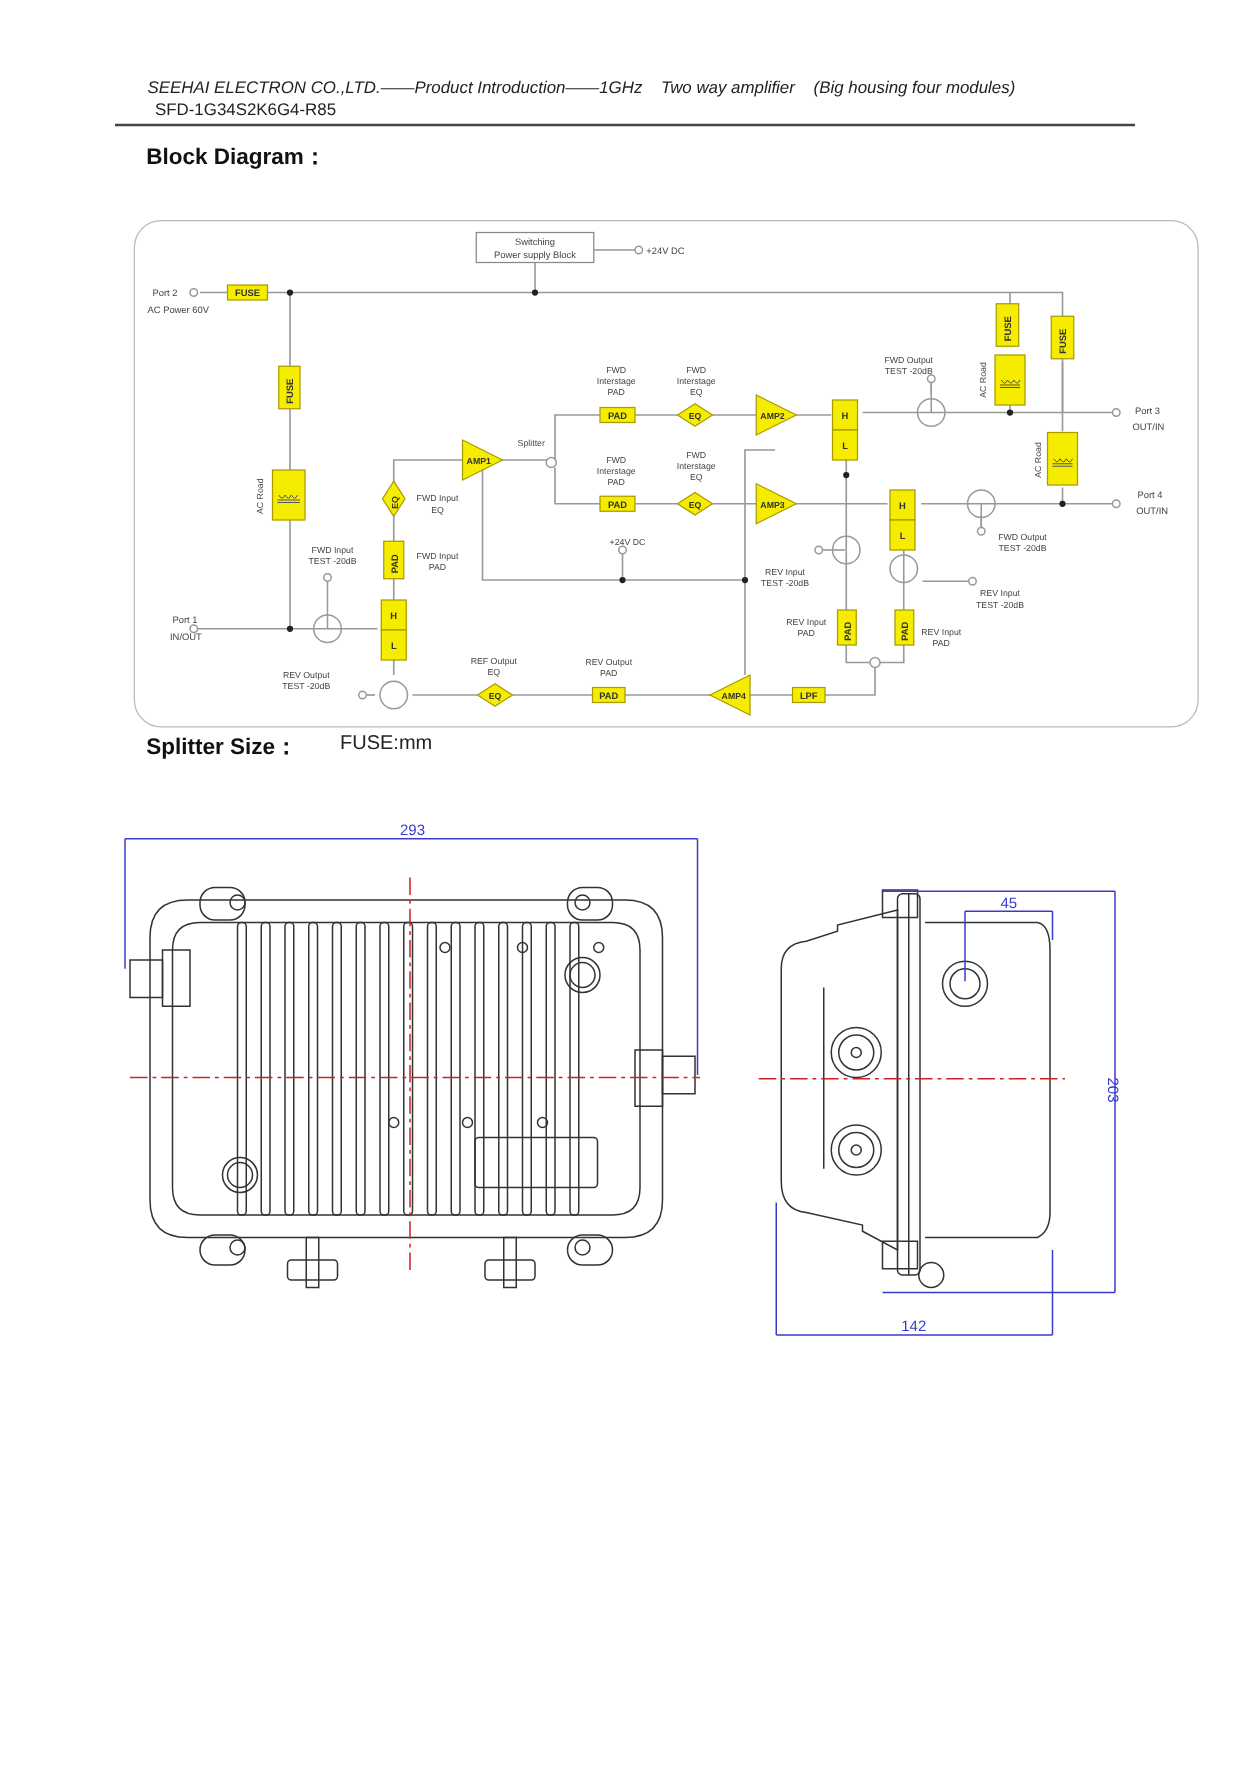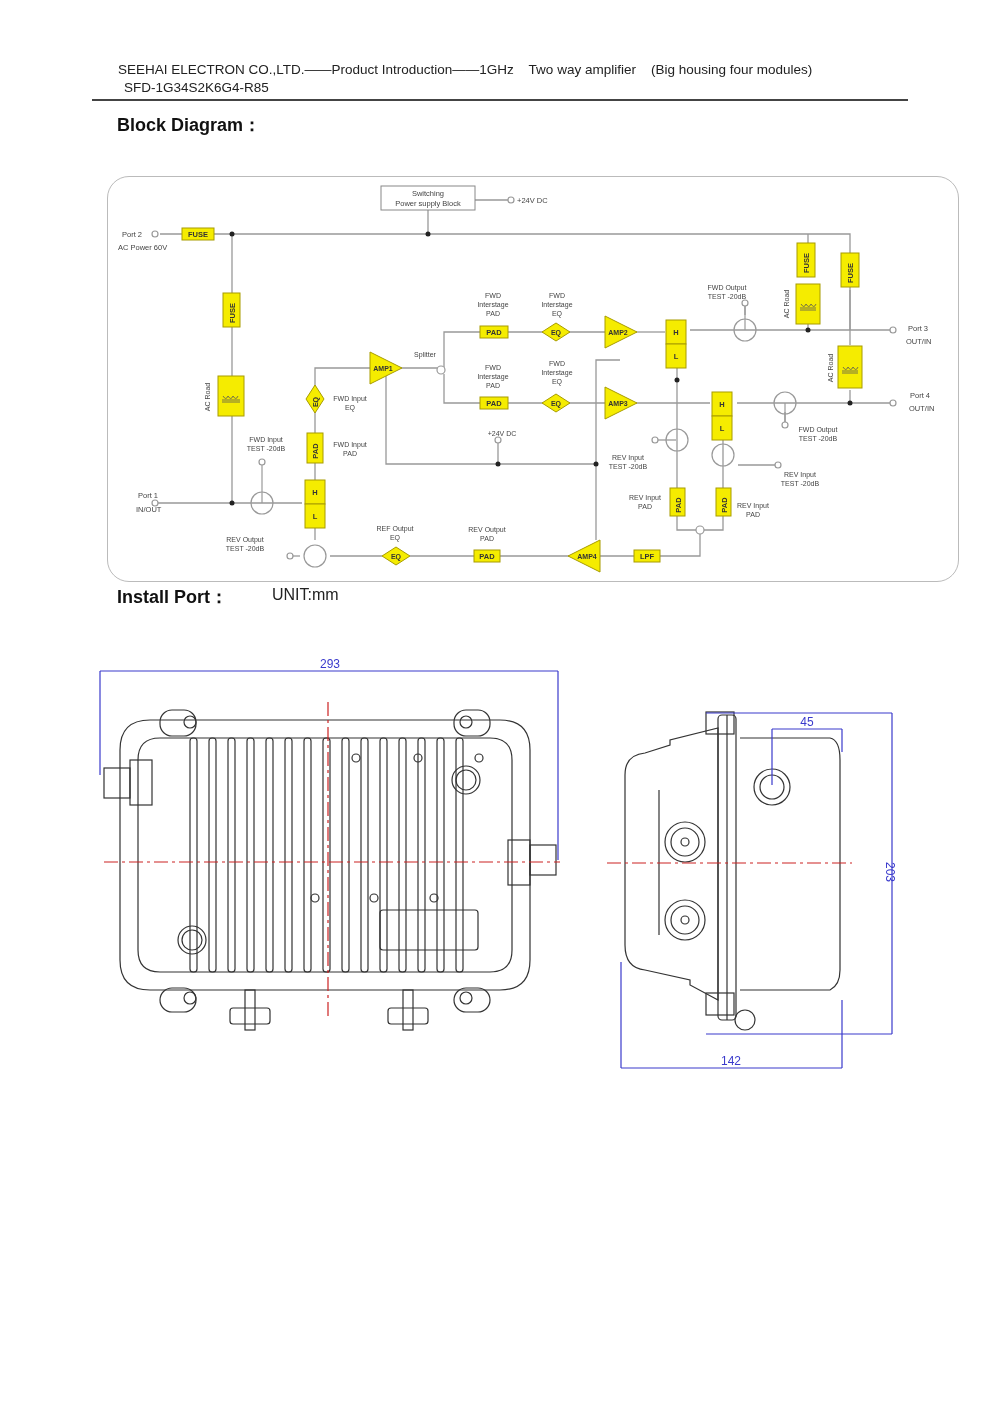--- a/index.html
+++ b/index.html
@@ -1,38 +1,38 @@
 <!DOCTYPE html>
 <html><head>
 <meta charset="utf-8">
 <style>
   html,body{margin:0;padding:0;background:#fff;}
   body{width:1000px;height:1412px;position:relative;overflow:hidden;font-family:"Liberation Sans",sans-serif;color:#222;}
-  .hdr1{position:absolute;left:118px;top:62px;font-size:13.5px;color:#222;white-space:pre;}
+  .hdr1{position:absolute;left:118px;top:62px;font-size:13.5px;color:#222;white-space:pre;font-style:italic;}
   .hdr2{position:absolute;left:124px;top:80px;font-size:13.5px;color:#222;text-align:right;}
   .hrule{position:absolute;left:92px;top:99px;width:816px;height:2px;background:#444;}
   .sec{position:absolute;font-weight:bold;font-size:18px;color:#111;}
   .unit{position:absolute;left:272px;top:586px;font-size:16px;color:#222;}
   .panel{position:absolute;left:107px;top:176px;width:850px;height:404px;border:1px solid #bbb;border-radius:22px;}
   svg text{font-family:"Liberation Sans",sans-serif;}
   #bd{position:absolute;left:0;top:0;}
   #draw{position:absolute;left:0;top:0;}
 </style>
 </head>
 <body>
 
 <div class="hdr1">SEEHAI ELECTRON CO.,LTD.——Product Introduction——1GHz    Two way amplifier    (Big housing four modules)</div>
 <div class="hdr2">SFD-1G34S2K6G4-R85</div>
 <div class="hrule"></div>
 
 <div class="sec" style="left:117px;top:113px;">Block Diagram：</div>
 <div class="panel"></div>
 
-<div class="sec" style="left:117px;top:585px;">Install Port：</div>
-<div class="unit">UNIT:mm</div>
+<div class="sec" style="left:117px;top:585px;">Splitter Size：</div>
+<div class="unit">FUSE:mm</div>
 
 <svg id="bd" width="1000" height="600">
   <g id="wires" stroke="#999" stroke-width="1.3" fill="none">
 
     <path d="M160 234 H850 V330"></path>
     <path d="M428 234 V210"></path>
     <path d="M475 200 H508"></path>
     <path d="M232 234 V503"></path>
 
     <path d="M158 503 H302"></path>

